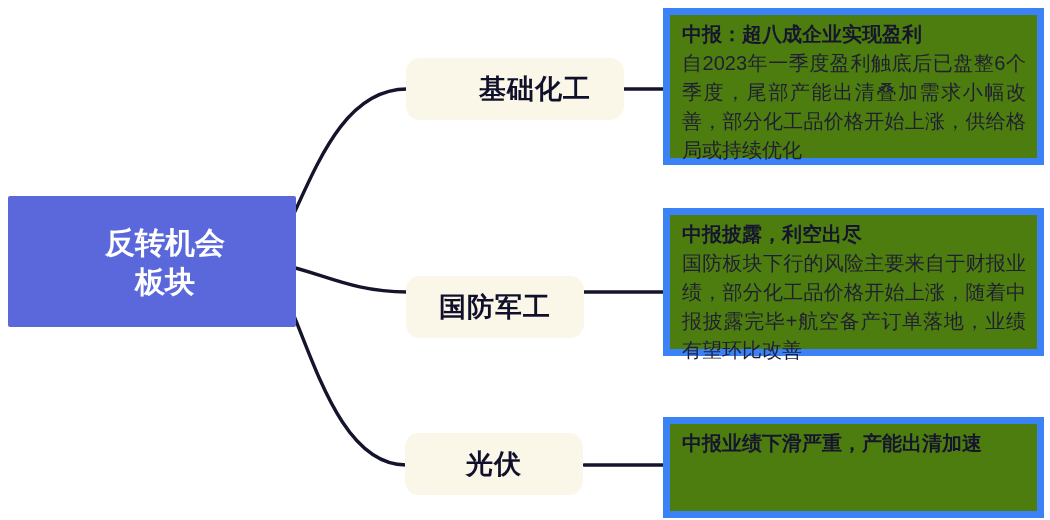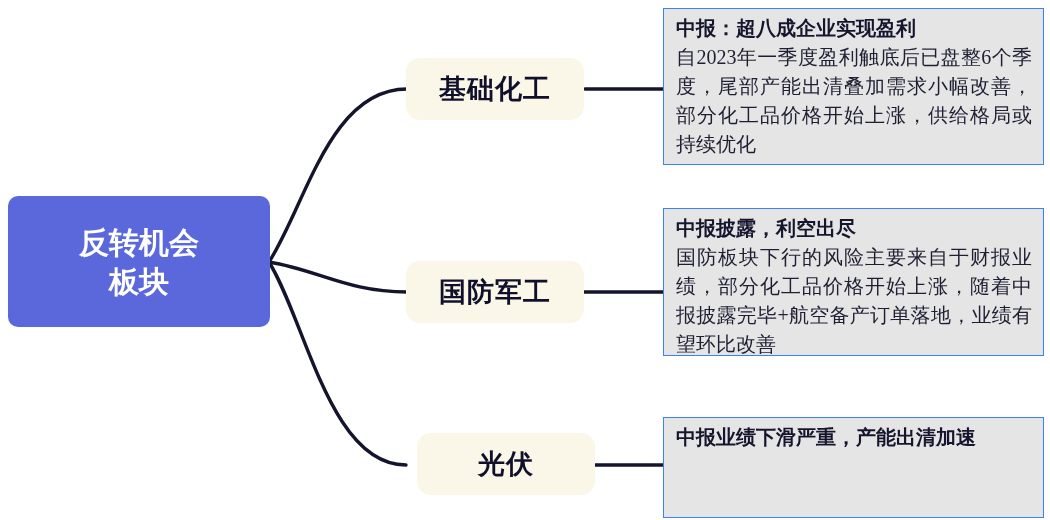--- a/index.html
+++ b/index.html
@@ -30,73 +30,73 @@
     stroke-linecap: round;
   }
   
   .root-node {
     position: absolute;
     left: 8px;
     top: 196px;
     width: 262px;
     height: 131px;
     background: #5a68db;
-    border-radius: 10px;
+    border-radius: 2px;
     display: flex;
     align-items: center;
     justify-content: center;
     text-align: center;
     color: #ffffff;
     font-size: 30px;
     font-weight: bold;
     line-height: 39px;
     white-space: pre-line;
+    padding-left: 26px;
   }
   
   .branch-node {
     position: absolute;
     width: 178px;
     height: 62px;
     background: #faf6e8;
     border-radius: 14px;
     display: flex;
     align-items: center;
     justify-content: center;
     color: #10102a;
     font-size: 27px;
     font-weight: bold;
     letter-spacing: 1px;
   }
-  .branch-chem    { left: 406px; top: 58px;  }
-  .branch-defense { left: 406px; top: 261px; }
-  .branch-pv      { left: 417px; top: 433px; }
+  .branch-chem    { left: 406px; top: 58px; padding-left: 40px;  }
+  .branch-defense { left: 406px; top: 276px; }
+  .branch-pv      { left: 405px; top: 433px; }
   
   .note {
     position: absolute;
     left: 663px;
     width: 381px;
     box-sizing: border-box;
-    background: #e5e5e5;
-    border: 1px solid #3b82f6;
+    background: #4d7c0f;
+    border: 7px solid #3b82f6;
     padding: 5px 11px 5px 12px;
     font-size: 20px;
     line-height: 29px;
     color: #1f1f33;
     text-align: justify;
   }
   .note-chem    { top: 8px;   height: 157px; }
   .note-defense { top: 208px; height: 148px; }
   .note-pv      { top: 417px; height: 101px; }
   .note-title {
     font-weight: bold;
     color: #15152e;
   }
   .note-body {
     color: #1f1f33;
-    font-family: Liberation Serif, serif;
   }
 </style>
 </head>
 <body>
 
 <div class="canvas">
 
   <svg class="svg-layer" viewBox="0 0 1050 520" xmlns="http://www.w3.org/2000/svg">
     <path d="M269,262 C306,204 330,89 407,89"></path>
     <path d="M269,262 C318,270 348,292 407,292"></path>

